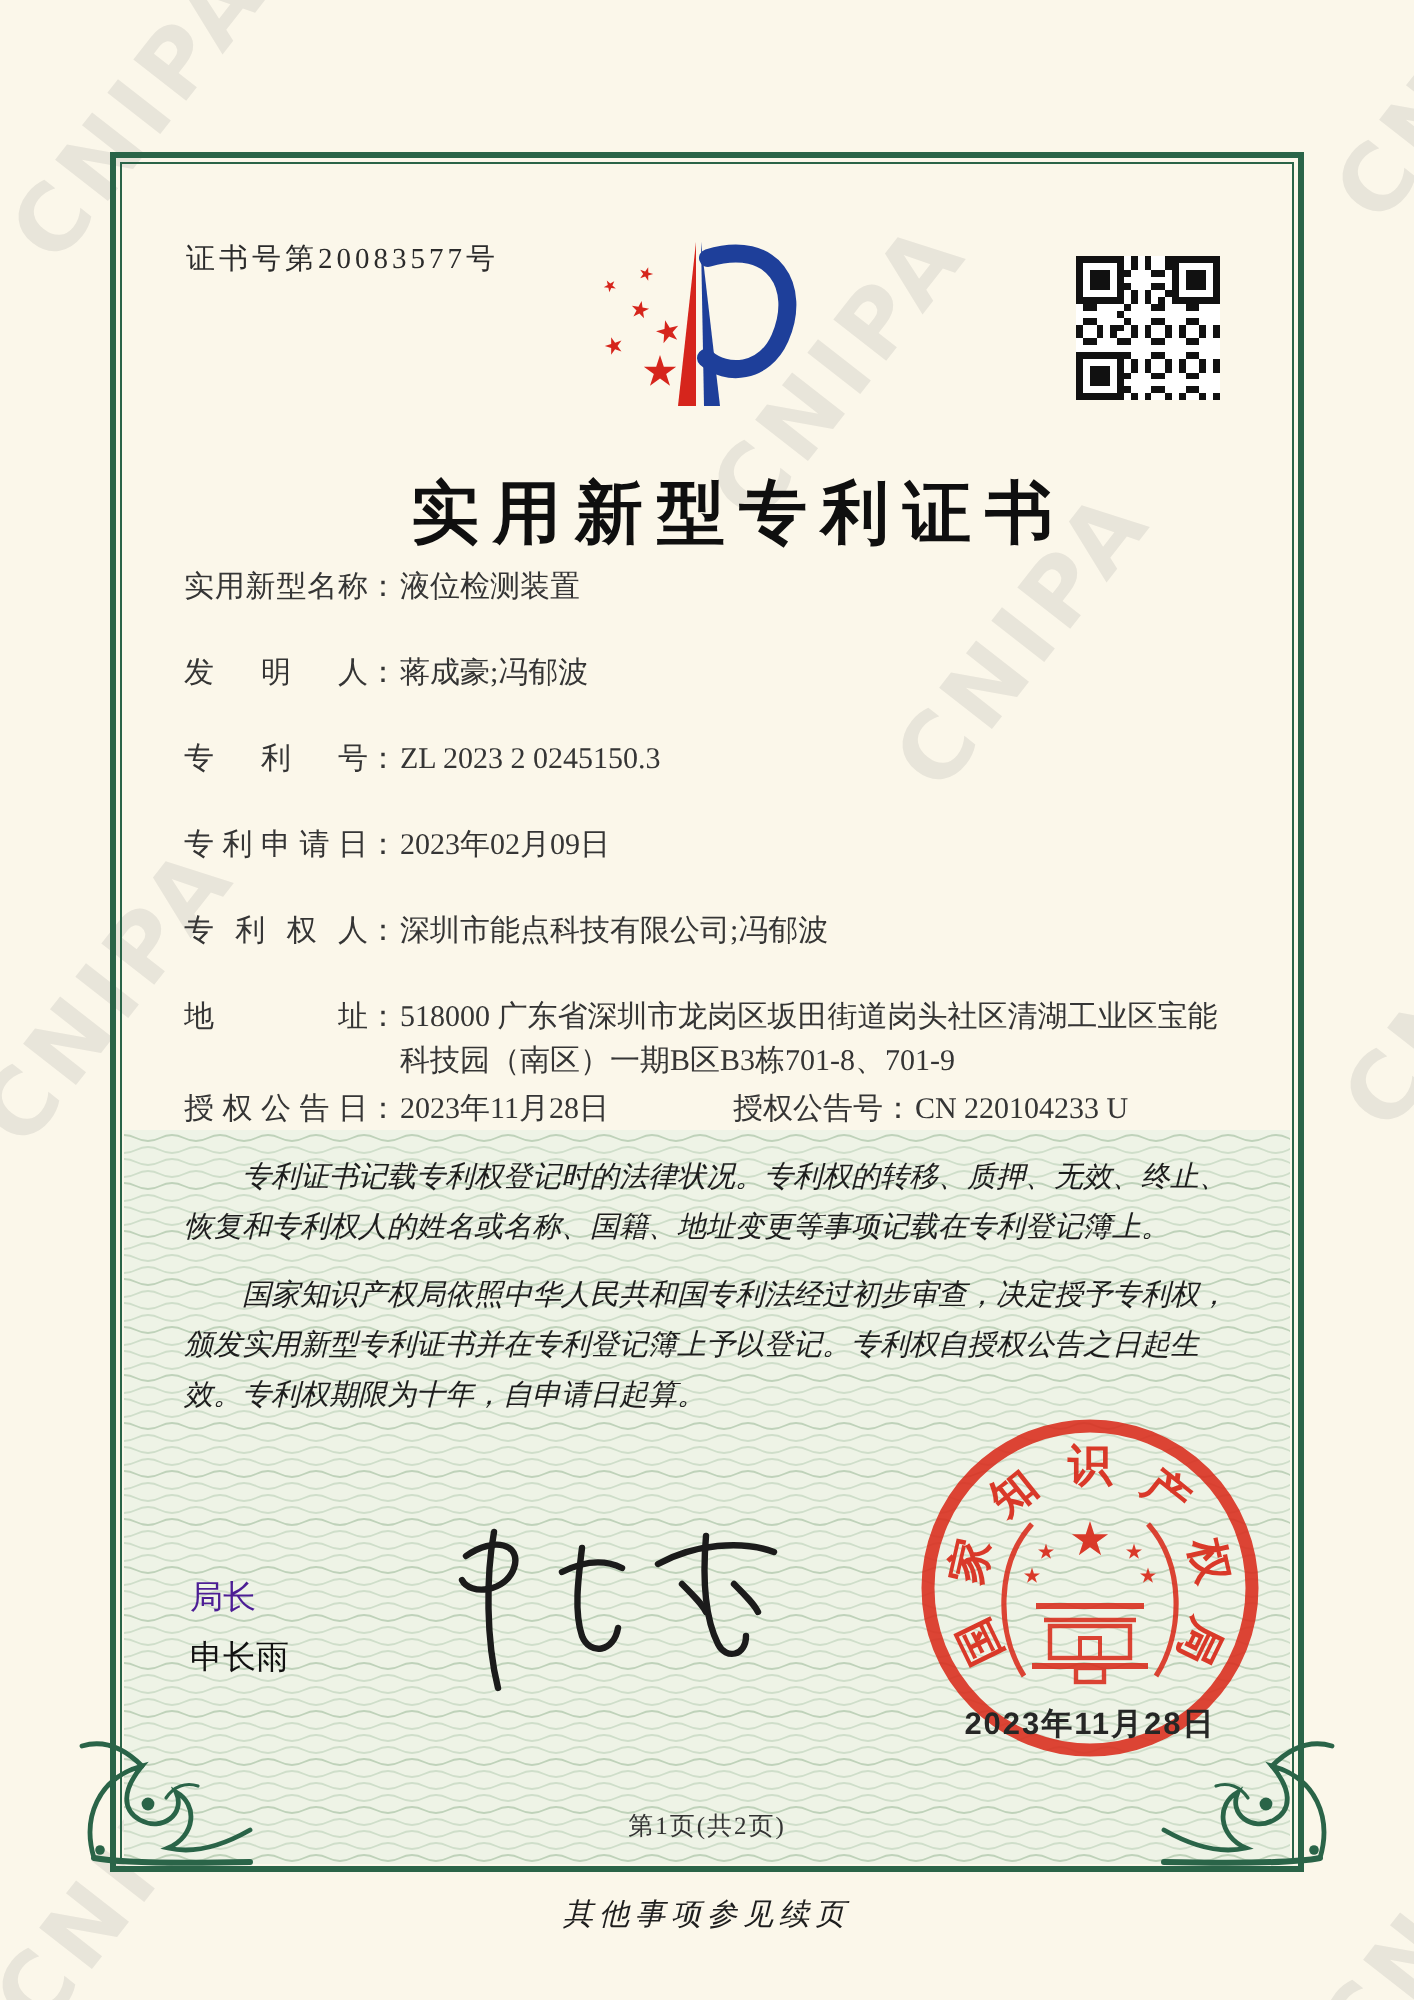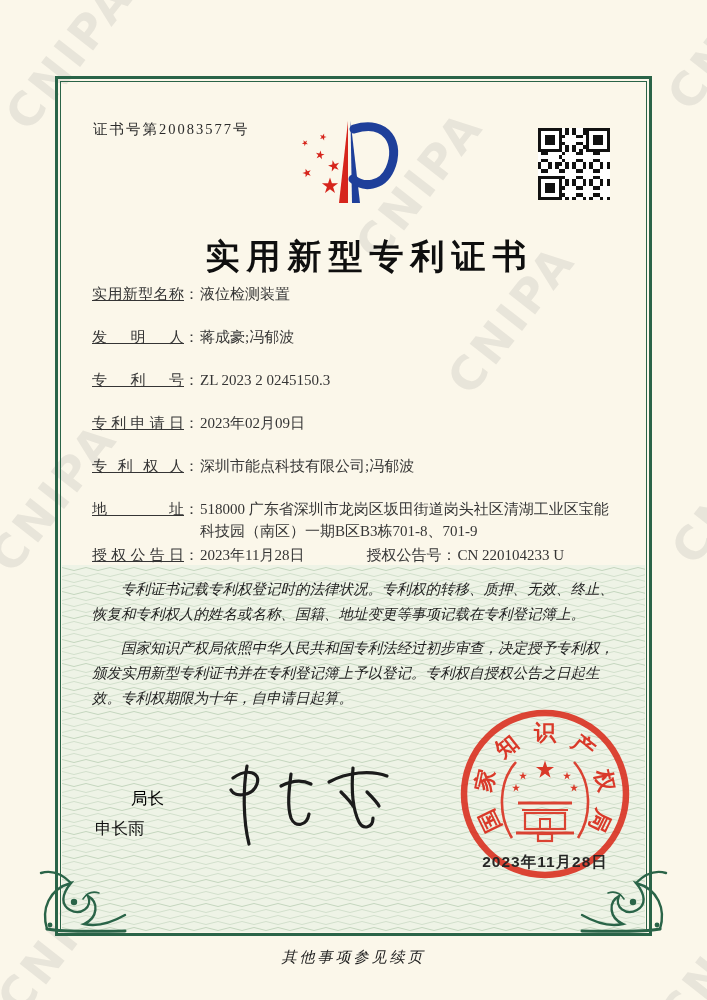--- a/index.html
+++ b/index.html
@@ -20,31 +20,31 @@
   .cert-no{position:absolute;left:93px;top:120px;font-size:14.5px;letter-spacing:2px;
            color:#2b2b2b;z-index:4;}
   .logo{position:absolute;left:293px;top:116px;width:112px;height:92px;z-index:4;}
   .qr{position:absolute;left:538px;top:128px;width:72px;height:72px;z-index:4;background:#fff;}
   .title{position:absolute;left:0;top:218px;width:100%;text-align:center;margin:16px;
          font-size:34px;font-weight:bold;letter-spacing:7px;color:#0f0f0f;z-index:4;}
   .fields{position:absolute;left:92px;top:283px;width:524px;font-size:15px;
           color:#353535;z-index:4;}
   .frow{display:flex;line-height:22px;margin-bottom:21px;}
   .frow.address{margin-bottom:2px;}
-  .flabel{width:92px;flex:0 0 92px;text-align:justify;text-align-last:justify;text-decoration:underline;}
+  .flabel{width:92px;flex:0 0 92px;text-align:justify;text-align-last:justify;}
   .fcolon{flex:0 0 16px;}
   .fvalue{flex:1;}
   .grant-row{display:flex;line-height:22px;align-items:flex-end;}
   .grant-gap{flex:0 0 62px;}
   .legal{position:absolute;left:92px;top:577px;width:524px;z-index:4;
          font-style:italic;font-size:14.5px;line-height:25px;color:#1d1d1d;}
   .legal p{margin:0;text-indent:2em;}
   .legal p + p{margin-top:9px;}
-  .sig-title{position:absolute;left:95px;top:788px;font-size:16.5px;color:#000000;
-             font-family:"Liberation Sans",sans-serif;z-index:4;margin-left:36px;}
+  .sig-title{position:absolute;left:95px;top:788px;font-size:16.5px;color:#4c1d95;
+             font-family:"Liberation Sans",sans-serif;z-index:4;}
   .sig-name{position:absolute;left:95px;top:818px;font-size:16.5px;color:#111;
             font-family:"Liberation Sans",sans-serif;z-index:4;}
   .sig-script{position:absolute;left:195px;top:748px;width:210px;height:105px;z-index:4;}
   .seal{position:absolute;left:452px;top:706px;width:186px;height:180px;z-index:5;opacity:.92;}
   .seal-date{position:absolute;left:0;top:146px;width:100%;text-align:center;
              font-size:15.5px;font-weight:bold;color:#161616;letter-spacing:1px;
              font-family:"Liberation Sans",sans-serif;}
   .page-number{position:absolute;left:0;top:905px;width:100%;text-align:center;
                font-size:12.5px;letter-spacing:1px;color:#333;z-index:4;}
   .continuation{position:absolute;left:0;top:948px;width:100%;text-align:center;
@@ -372,15 +372,16 @@
       </g>
       <use href="#st" transform="translate(93,64) scale(9.5)" fill="#d92a1a"></use>
       <use href="#st" transform="translate(71,70) scale(4.2)" fill="#d92a1a"></use>
       <use href="#st" transform="translate(64,82) scale(4.2)" fill="#d92a1a"></use>
       <use href="#st" transform="translate(115,70) scale(4.2)" fill="#d92a1a"></use>
       <use href="#st" transform="translate(122,82) scale(4.2)" fill="#d92a1a"></use>
     </svg>
     <div class="seal-date">2023年11月28日</div>
   </div>
 
+  <div class="page-number">第1页(共2页)</div>
   <div class="continuation">其他事项参见续页</div>
 
 </div>
 
 </body></html>

